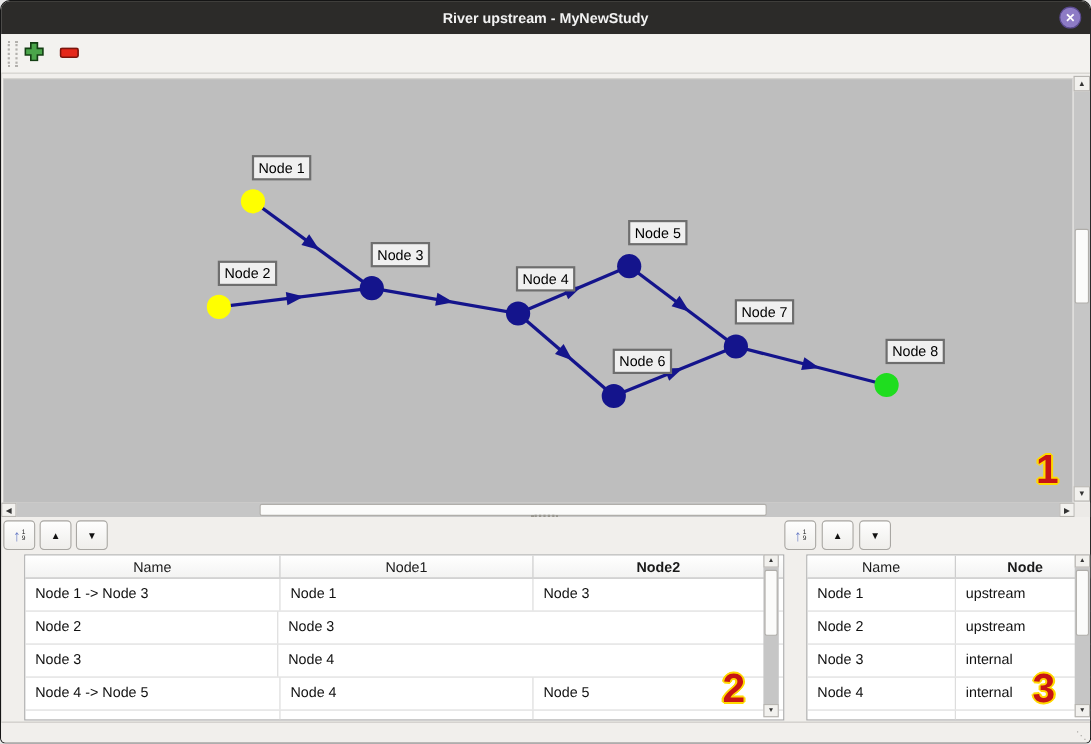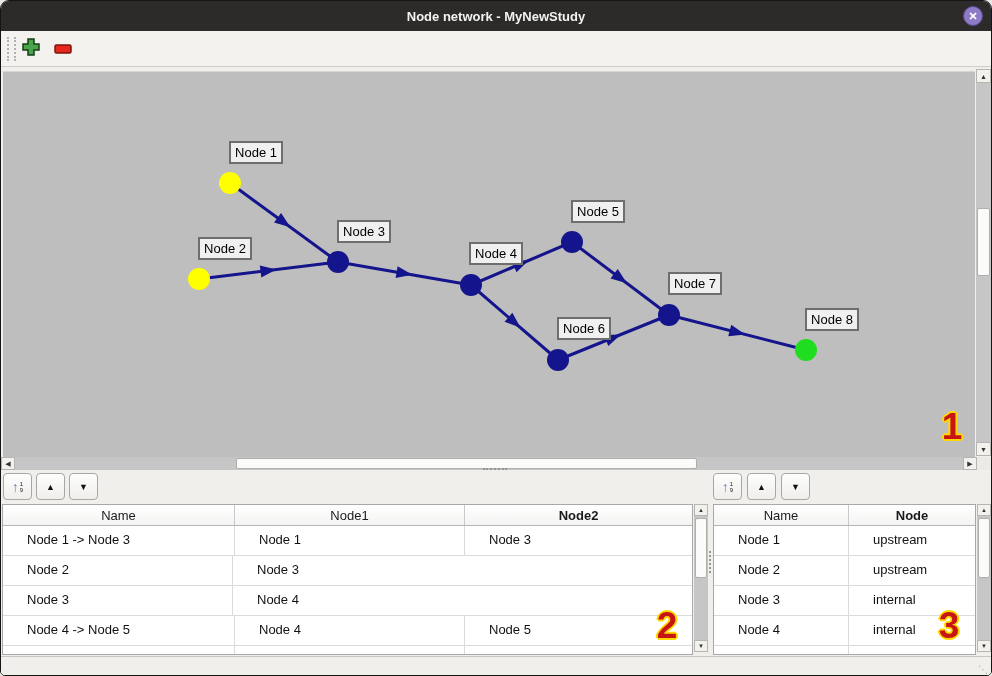--- a/index.html
+++ b/index.html
@@ -36,27 +36,27 @@
   .splitter-h{position:absolute;left:482px;top:467px;width:24px;height:0;border-top:2px dotted #98968f;}
   .splitter-v{position:absolute;left:708px;top:550px;width:0;height:22px;border-left:2px dotted #98968f;}
   
   .tbtn{position:absolute;top:472px;width:29px;height:27px;border:1px solid #a9a7a3;border-radius:4px;
         background:linear-gradient(#fefefe,#efeeeb);box-sizing:border-box;
         display:flex;align-items:center;justify-content:center;font-size:9px;color:#111;cursor:pointer;}
   .sort-ic{display:flex;align-items:center;line-height:1;}
   .sort-ic .arrow{color:#6b7ec6;font-size:14px;font-weight:bold;}
   .sort-ic .digits{display:flex;flex-direction:column;font-size:6px;color:#222;margin-left:1px;}
   
-  .tbl{position:absolute;top:503px;height:151px;background:#fff;border:1px solid #a8a8a8;box-sizing:border-box;overflow:hidden;}
+  .tbl{position:absolute;top:503px;height:151px;background:#fff;border:1px solid #a8a8a8;box-sizing:border-box;overflow:hidden;margin-left:20px;}
   .tbl .hdr{display:flex;height:21px;background:linear-gradient(#ffffff,#f3f3f2);border-bottom:1px solid #b5b5b5;box-sizing:border-box;}
   .tbl .hcell{display:flex;align-items:center;justify-content:center;font-size:13px;color:#1a1a1a;
               border-right:1px solid #c9c9c9;box-sizing:border-box;}
   .tbl .hcell:last-child{border-right:none;font-weight:bold;}
   .tbl .row{display:flex;height:30px;border-bottom:1px solid #dadada;box-sizing:border-box;}
-  .tbl .cell{font-size:13px;color:#111;padding-left:24px;line-height:28px;border-right:1px solid #dadada;
+  .tbl .cell{font-size:13px;color:#111;padding-left:9px;line-height:28px;border-right:1px solid #dadada;
              box-sizing:border-box;overflow:hidden;white-space:nowrap;}
   .tbl .cell:last-child{border-right:none;}
   .tbl .row.partial{height:9px;border-bottom:none;}
   #links-table{left:1px;width:691px;}
   #nodes-table{left:712px;width:263px;}
   .tsb{position:absolute;top:503px;width:14px;height:148px;background:#c6c6c6;}
   .tsb .btn{left:0;width:14px;height:12px;position:absolute;background:#f2f1ee;border:1px solid #b7b5b1;
             box-sizing:border-box;display:flex;align-items:center;justify-content:center;font-size:6px;color:#333;cursor:pointer;}
   .tsb .thumb{position:absolute;left:1px;width:12px;top:14px;height:60px;background:#fbfbfa;
               border:1px solid #b0aeaa;border-radius:2px;box-sizing:border-box;}
@@ -67,21 +67,21 @@
   
   .ann{position:absolute;transform:translate(-50%,-54%);font-size:37px;font-weight:bold;color:#c71414;line-height:1;
        text-shadow:-2px 0 #ffd900,2px 0 #ffd900,0 -2px #ffd900,0 2px #ffd900,-1px -1px #ffd900,1px 1px #ffd900,-1px 1px #ffd900,1px -1px #ffd900;}
 </style>
 </head>
 <body>
 
 <div id="window">
 
   <div id="titlebar">
-    <span class="title">Node network - MyNewStudy</span>
+    <span class="title">River upstream - MyNewStudy</span>
     <div id="close-btn">
       <span>✕</span>
     </div>
   </div>
 
   <div id="toolbar">
     <div id="toolbar-handle"></div>
     <div id="add-btn" class="icon-btn">
       <span>
         <svg width="18" height="18" viewBox="0 0 18 18">

